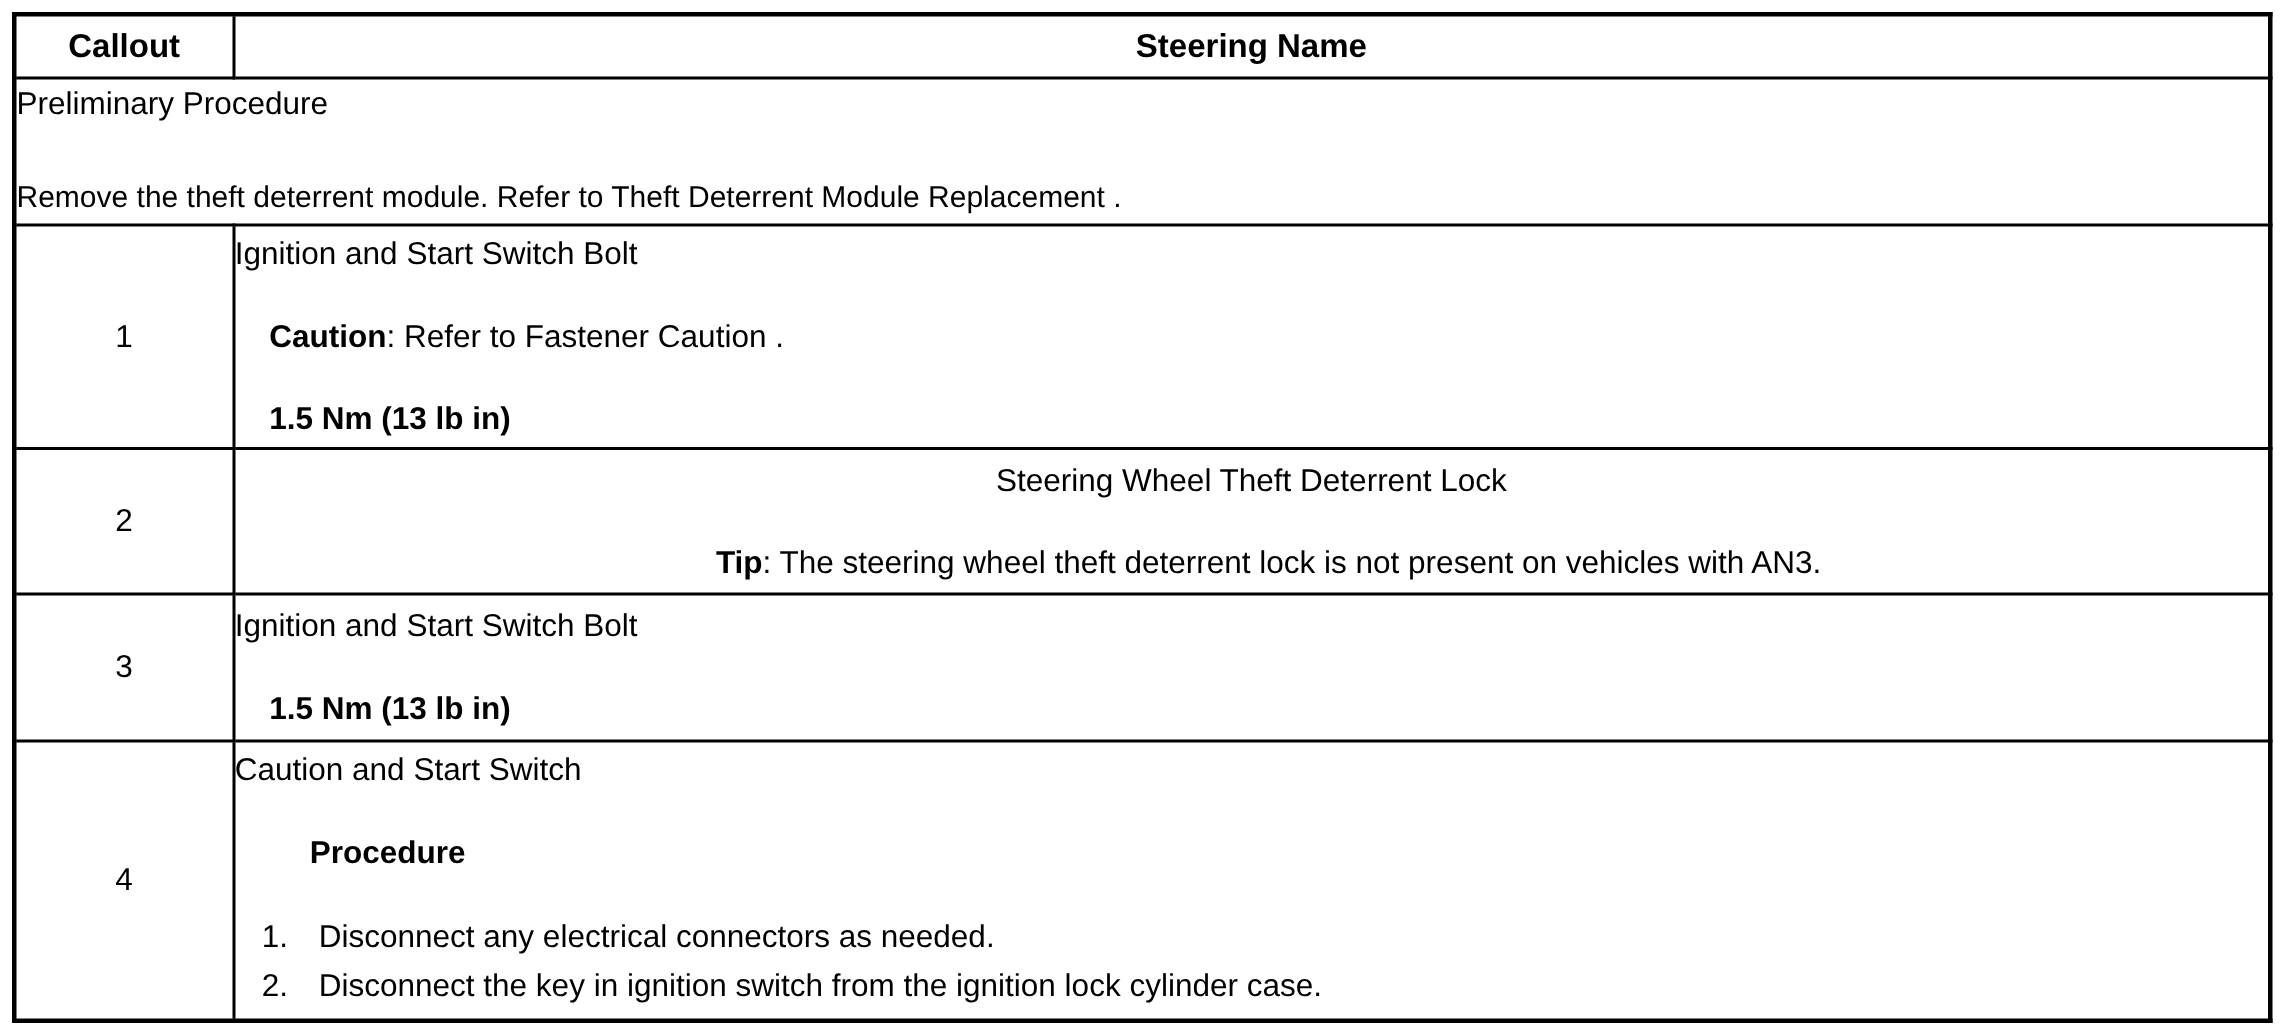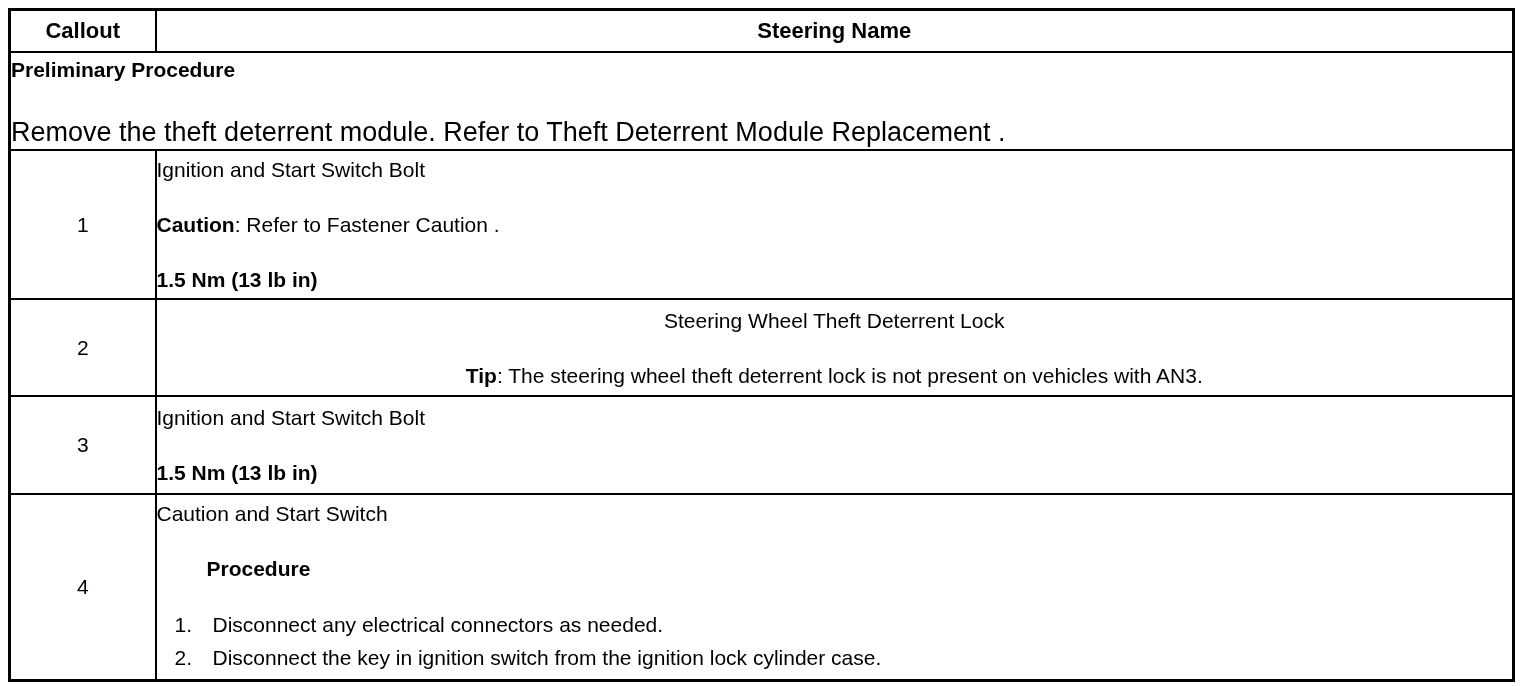--- a/index.html
+++ b/index.html
@@ -54,28 +54,28 @@
     white-space: nowrap;
   }
 
   
   td.prelim-cell {
     padding: 10px 6px 12px 4px;
     vertical-align: top;
     text-align: left;
   }
   .prelim-title {
-    font-weight: bold;
+    font-weight: normal;
     font-size: 21px;
     line-height: 26px;
     margin: 0 0 36px 0;
   }
   .prelim-text {
     font-weight: normal;
-    font-size: 27px;
+    font-size: 20px;
     line-height: 26px;
     margin: 0;
   }
 
   
   td.callout-num {
     text-align: center;
     vertical-align: middle;
     font-size: 21px;
     font-weight: normal;
@@ -86,21 +86,21 @@
     vertical-align: top;
     padding: 12px 8px 12px 5px;
     text-align: left;
   }
   .comp-line {
     font-size: 21px;
     line-height: 27px;
     margin: 0;
     font-weight: normal;
   }
-  .comp-line + .comp-line { margin-top: 28px; }
+  .comp-line + .comp-line { margin-top: 28px; margin-left: 23px; }
 
   .b { font-weight: bold; }
 
   .proc-heading {
     font-size: 21px;
     font-weight: bold;
     line-height: 27px;
     margin: 28px 12px 0 50px;
   }
 

